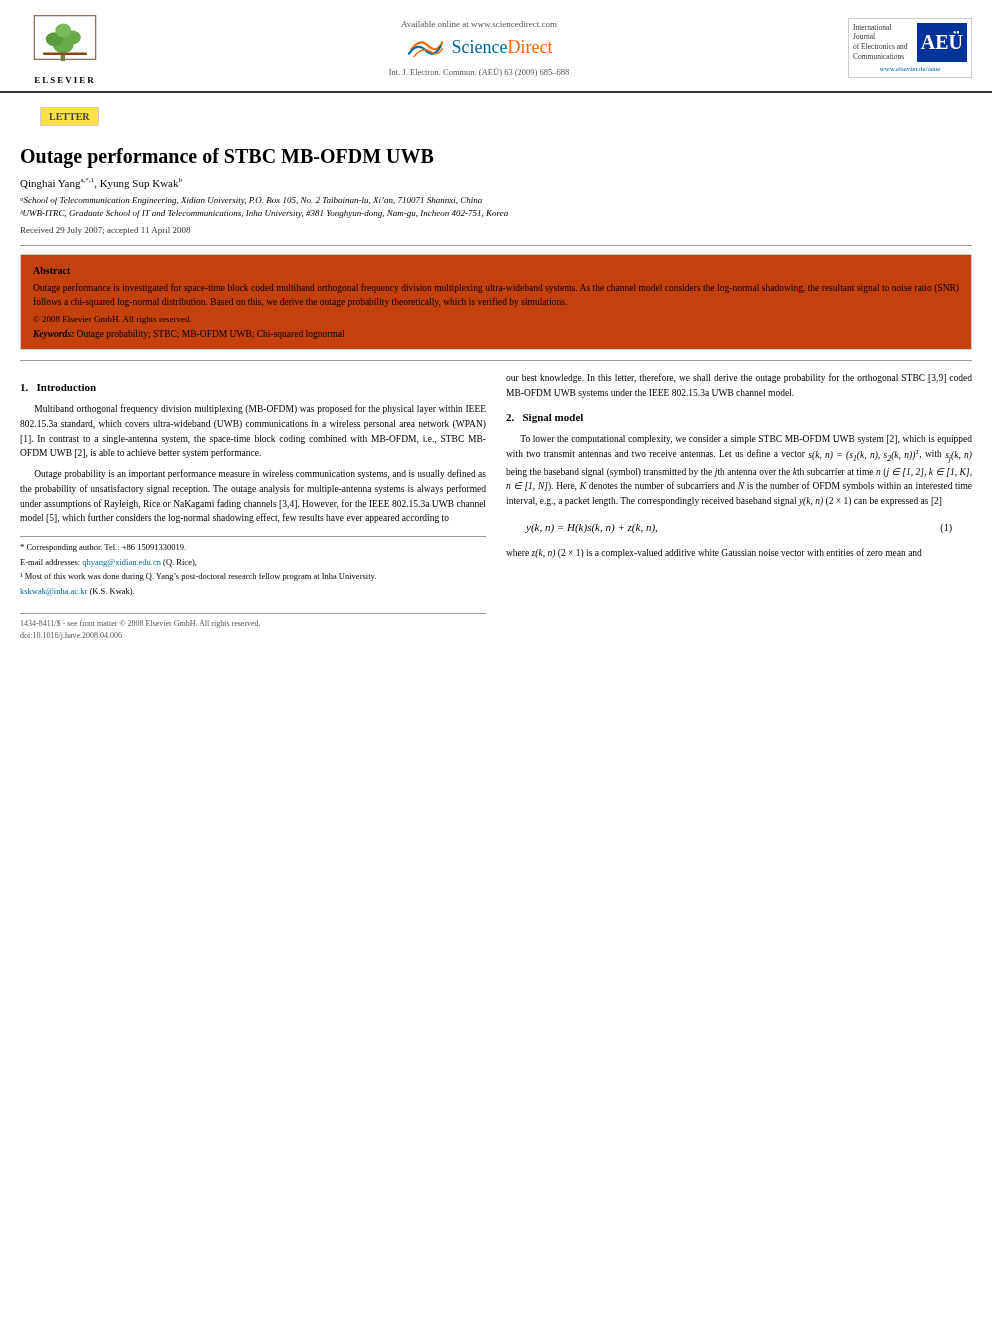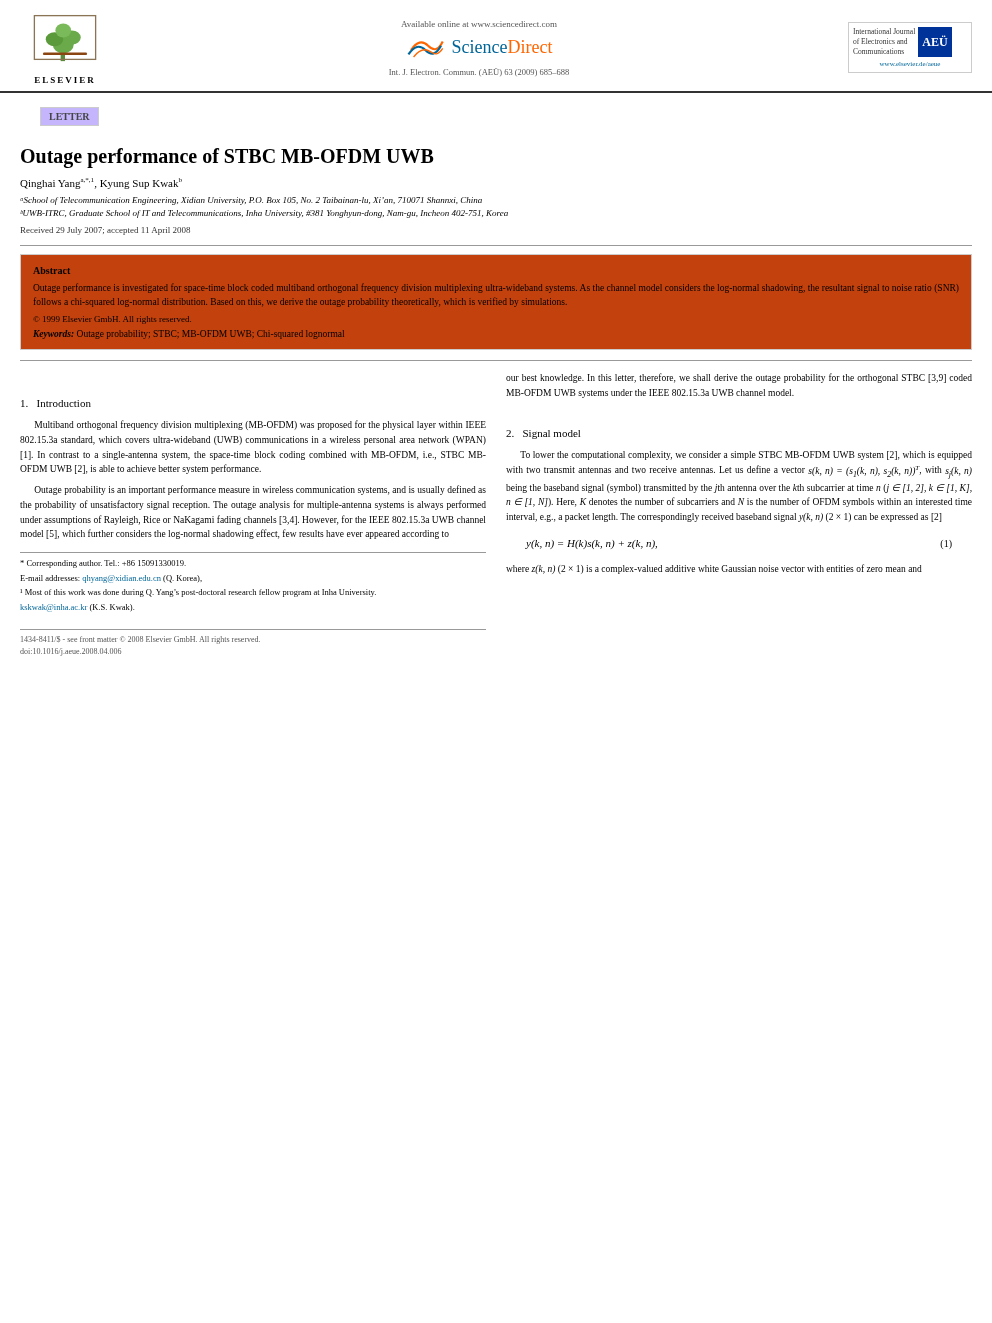--- a/index.html
+++ b/index.html
@@ -113,34 +113,34 @@
       font-weight: bold;
       padding: 2px 4px;
       line-height: 1;
       display: flex;
       flex-direction: column;
       align-items: center;
       justify-content: center;
     }
 
     .aeu-right .aeu-letters {
-      font-size: 12px;
+      font-size: 20px;
       font-weight: bold;
     }
 
     .aeu-website {
       font-size: 7px;
       color: #006699;
       margin-top: 3px;
       text-align: center;
     }
 
     
     .letter-band {
-      background: #c4b5fd;
+      background: #fde047;
       border: 1px solid #ccc;
       margin: 8px 20px;
       padding: 3px 8px;
       font-size: 10px;
       font-weight: bold;
       color: #444;
       display: inline-block;
     }
 
     
@@ -230,22 +230,22 @@
 
     .col-right {
       flex: 1;
       font-size: 9.5px;
       line-height: 1.55;
       text-align: justify;
     }
 
     .section-title {
       font-size: 11px;
-      font-weight: normal;
-      margin: 24px 0 6px 0;
+      font-weight: bold;
+      margin: 8px 0 6px 0;
     }
 
     .paragraph {
       margin-bottom: 6px;
       text-indent: 1.5em;
     }
 
     .no-indent {
       text-indent: 0;
     }
@@ -374,21 +374,21 @@
       <div>ᵇUWB-ITRC, Graduate School of IT and Telecommunications, Inha University, #381 Yonghyun-dong, Nam-gu, Incheon 402-751, Korea</div>
     </div>
 
     <div class="received-dates">Received 29 July 2007; accepted 11 April 2008</div>
 
     <hr class="divider">
 
     <div class="abstract-section">
       <div class="abstract-title">Abstract</div>
       <div class="abstract-text">Outage performance is investigated for space-time block coded multiband orthogonal frequency division multiplexing ultra-wideband systems. As the channel model considers the log-normal shadowing, the resultant signal to noise ratio (SNR) follows a chi-squared log-normal distribution. Based on this, we derive the outage probability theoretically, which is verified by simulations.</div>
-      <div class="copyright">© 1999 Elsevier GmbH. All rights reserved.</div>
+      <div class="copyright">© 2008 Elsevier GmbH. All rights reserved.</div>
       <div class="keywords">
         <span class="keywords-label">Keywords:</span>
         <span>Outage probability; STBC; MB-OFDM UWB; Chi-squared lognormal</span>
       </div>
     </div>
 
     <hr class="divider">
 
     <div class="two-col">
 
@@ -405,32 +405,32 @@
 
         <div class="paragraph">
           Outage probability is an important performance measure in wireless communication systems, and is usually defined as the probability of unsatisfactory signal reception. The outage analysis for multiple-antenna systems is always performed under assumptions of Rayleigh, Rice or NaKagami fading channels [3,4]. However, for the IEEE 802.15.3a UWB channel model [5], which further considers the log-normal shadowing effect, few results have ever appeared according to
         </div>
 
         <div class="footnotes">
           <div class="footnote-line">* Corresponding author. Tel.: +86 15091330019.</div>
           <div class="footnote-line">
             <span>E-mail addresses:</span>
             <a class="email-link">qhyang@xidian.edu.cn</a>
-            <span>(Q. Korea),</span>
+            <span>(Q. Rice),</span>
           </div>
           <div class="footnote-line">¹ Most of this work was done during Q. Yang’s post-doctoral research fellow program at Inha University.</div>
           <div class="footnote-line">
             <a class="email-link">kskwak@inha.ac.kr</a>
             <span>(K.S. Kwak).</span>
           </div>
         </div>
 
         <div class="bottom-info">
           <div>1434-8411/$ - see front matter © 2008 Elsevier GmbH. All rights reserved.</div>
-          <div>doi:10.1016/j.aeue.2008.04.006</div>
+          <div>doi:10.1016/j.have.2008.04.006</div>
         </div>
       </div>
 
       <div class="col-right">
 
         <div class="paragraph no-indent">our best knowledge. In this letter, therefore, we shall derive the outage probability for the orthogonal STBC [3,9] coded MB-OFDM UWB systems under the IEEE 802.15.3a UWB channel model.</div>
 
         <div class="section-title">
           <span>2.</span>
           &nbsp;

